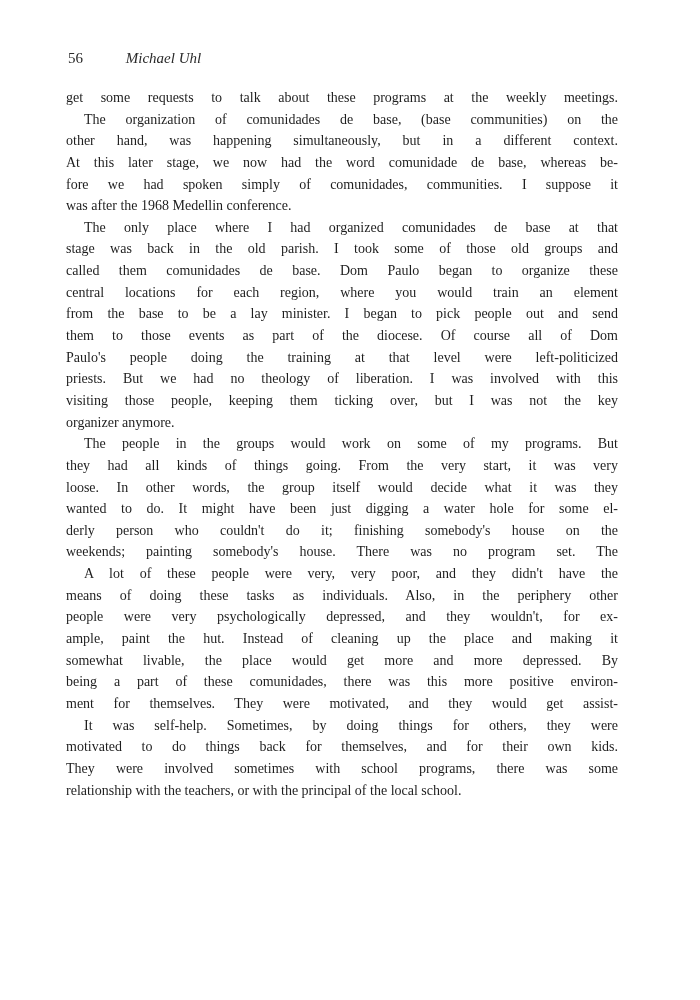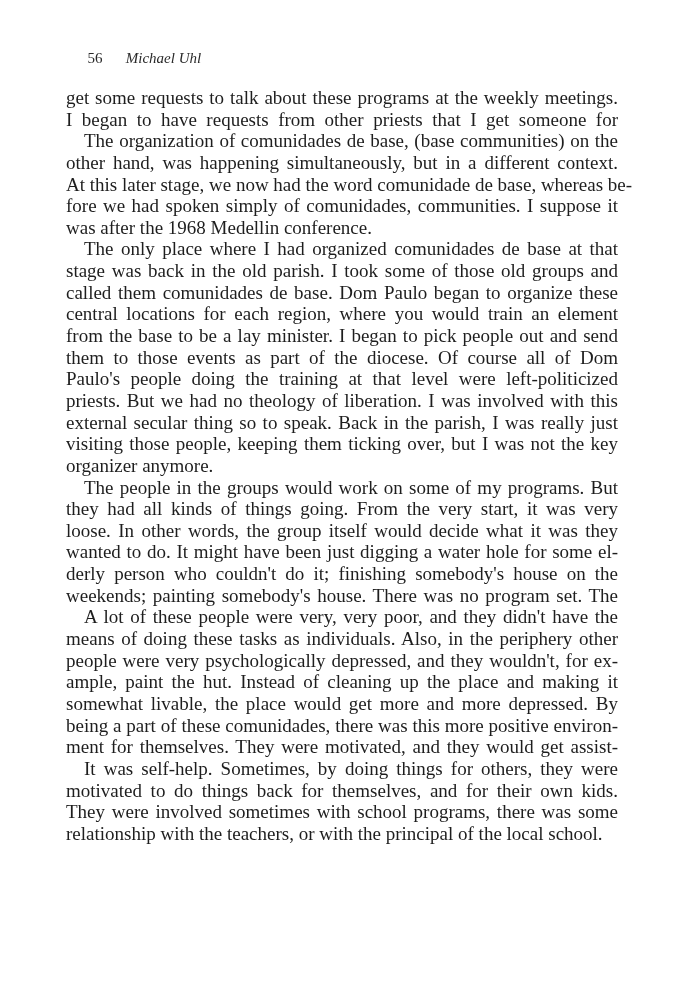--- a/index.html
+++ b/index.html
@@ -1,52 +1,50 @@
 <!DOCTYPE html>
 <html><head>
 <meta charset="utf-8">
 <style>
   html, body { margin: 0; padding: 0; background: #ffffff; }
   body { width: 700px; height: 1000px; position: relative; overflow: hidden;
          font-family: "Liberation Serif", "DejaVu Serif", serif; color: #1e1e1e; }
   .running-head { position: absolute; left: 68px; top: 50px; font-size: 15px; color: #2a2a2a; }
-  .running-head .page-num { display: inline-block; width: 54px; text-align: center; }
+  .running-head .page-num { display: inline-block; width: 54px; }
   .running-head .author { font-style: italic; }
   .body-text { position: absolute; left: 66px; top: 87px; width: 552px; }
-  .line { font-size: 19px; line-height: 21.65px; height: 21.65px; white-space: nowrap;
+  .line { font-size: 14px; line-height: 21.65px; height: 21.65px; white-space: nowrap;
           text-align: justify; text-align-last: justify; }
   .line.last { text-align-last: left; }
   .line.indent { padding-left: 18px; }
   .it { }
 </style>
 </head>
 <body>
 
 <div class="running-head">
   <span class="page-num">56</span>
   <span class="author">Michael Uhl</span>
 </div>
 
 <div class="body-text" id="body-text">
     <div class="line">get some requests to talk about these programs at the weekly meetings.</div>
-    <div class="line">I began to have requests from other priests that I get someone for</div>
     <div class="line indent">The organization of <span class="it">comunidades de base</span>, (base communities) on the</div>
     <div class="line">other hand, was happening simultaneously, but in a different context.</div>
     <div class="line">At this later stage, we now had the word <span class="it">comunidade de base</span>, whereas be-</div>
     <div class="line">fore we had spoken simply of <span class="it">comunidades</span>, communities. I suppose it</div>
     <div class="line last">was after the 1968 Medellin conference.</div>
     <div class="line indent">The only place where I had organized <span class="it">comunidades de base</span> at that</div>
     <div class="line">stage was back in the old parish. I took some of those old groups and</div>
     <div class="line">called them <span class="it">comunidades de base</span>. Dom Paulo began to organize these</div>
     <div class="line">central locations for each region, where you would train an element</div>
     <div class="line">from the base to be a lay minister. I began to pick people out and send</div>
     <div class="line">them to those events as part of the diocese. Of course all of Dom</div>
     <div class="line">Paulo's people doing the training at that level were left-politicized</div>
     <div class="line">priests. But we had no theology of liberation. I was involved with this</div>
-    <div class="line">external secular thing so to speak. Back in the parish, I was really just</div>
     <div class="line">visiting those people, keeping them ticking over, but I was not the key</div>
     <div class="line last">organizer anymore.</div>
     <div class="line indent">The people in the groups would work on some of my programs. But</div>
     <div class="line">they had all kinds of things going. From the very start, it was very</div>
     <div class="line">loose. In other words, the group itself would decide what it was they</div>
     <div class="line">wanted to do. It might have been just digging a water hole for some el-</div>
     <div class="line">derly person who couldn't do it; finishing somebody's house on the</div>
     <div class="line">weekends; painting somebody's house. There was no program set. The</div>
     <div class="line indent">A lot of these people were very, very poor, and they didn't have the</div>
     <div class="line">means of doing these tasks as individuals. Also, in the periphery other</div>

